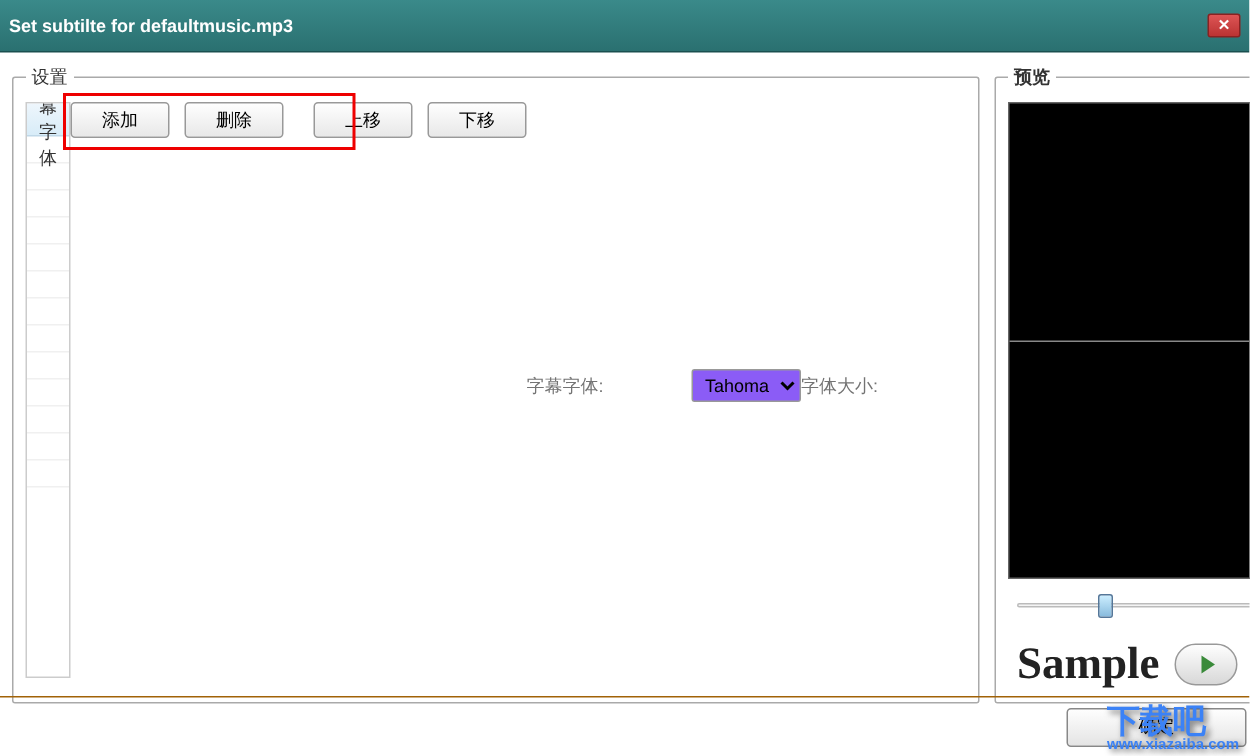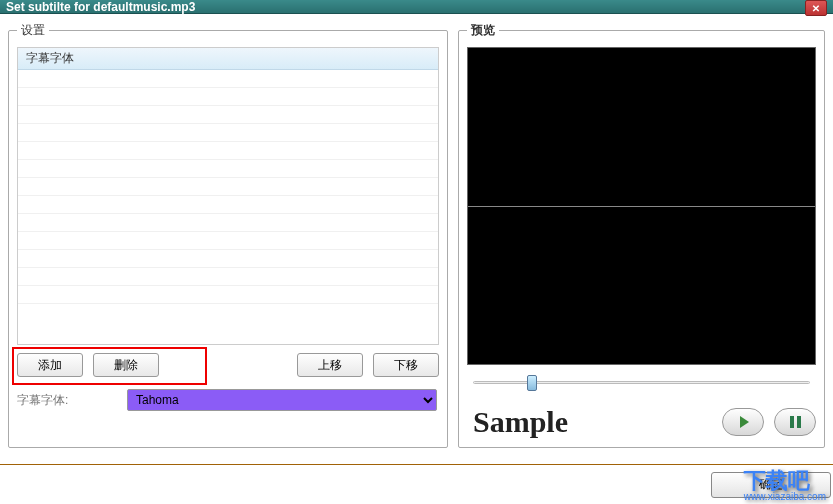--- a/index.html
+++ b/index.html
@@ -1,35 +1,35 @@
 <!DOCTYPE html>
 <html><head>
 <meta charset="utf-8">
 <style>
 * { box-sizing: border-box; margin: 0; padding: 0; }
 body { font-family: Tahoma, "Microsoft YaHei", sans-serif; font-size: 12px; background: #fff; width: 833px; height: 504px; overflow: hidden; position: relative; }
 
-.titlebar { height: 14px; background: linear-gradient(#3a8a8a, #2a7070); color: #fff; display: flex; align-items: flex-start; padding: 0 6px; font-size: 12px; font-weight: bold; border-bottom: 1px solid #1a5050; }
+.titlebar { height: 35px; background: linear-gradient(#3a8a8a, #2a7070); color: #fff; display: flex; align-items: center; padding: 0 6px; font-size: 12px; font-weight: bold; border-bottom: 1px solid #1a5050; }
 .titlebar .title { flex: 1; }
 .close-btn { width: 22px; height: 16px; background: linear-gradient(#d55, #b33); border: 1px solid #822; display: flex; align-items: center; justify-content: center; color: #fff; font-size: 10px; font-weight: bold; cursor: pointer; border-radius: 2px; }
 
 .content { display: flex; gap: 10px; padding: 8px; height: calc(100% - 22px - 40px); }
 
 fieldset { border: 1px solid #aaa; border-radius: 2px; padding: 8px; position: relative; }
 legend { font-size: 12px; padding: 0 4px; color: #333; }
 
-.left-panel { width: 440px; display: flex; flex-direction: column; }
+.left-panel { width: 440px; display: flex; flex-direction: row; }
 .right-panel { flex: 1; display: flex; flex-direction: column; font-weight: bold; }
 
 .file-list { flex: 1; background: #fff; border: 1px solid #ccc; margin-bottom: 8px; overflow: hidden; }
 .file-header { background: linear-gradient(#eef6fc, #d8ecf8); border-bottom: 1px solid #c0d8e8; height: 22px; display: flex; align-items: center; padding: 0 8px; font-size: 12px; color: #333; }
 .file-rows { height: calc(100% - 22px); }
 .file-row { height: 18px; border-bottom: 1px solid #f0f0f0; }
 
-.btn-row { display: flex; gap: 10px; align-items: center; margin-bottom: 12px; position: relative; }
+.btn-row { display: flex; gap: 10px; margin-bottom: 12px; position: relative; }
 .highlight-box { position: absolute; top: -6px; left: -5px; width: 195px; height: 38px; border: 2px solid #e00; pointer-events: none; }
 .btn { min-width: 66px; height: 24px; background: linear-gradient(#fefefe, #e8e8e8); border: 1px solid #999; border-radius: 3px; font-size: 12px; cursor: pointer; padding: 0 12px; }
 .spacer { flex: 1; }
 
 .form-row { display: flex; align-items: center; margin-bottom: 14px; }
 .form-label { width: 110px; font-size: 12px; color: #737373; }
 .form-select { flex: 1; height: 22px; border: 1px solid #999; border-radius: 2px; background: #8b5cf6; font-size: 12px; padding: 0 4px; max-width: 310px; }
 
 .preview-box { flex: 1; background: #000; border: 1px solid #666; margin-bottom: 8px; position: relative; }
 .preview-divider { position: absolute; top: 50%; left: 0; right: 0; height: 1px; background: #888; }
@@ -42,21 +42,21 @@
 .sample-text { font-size: 30px; color: #222; font-family: Tahoma; flex: 1; padding-left: 6px; }
 .media-btn { width: 42px; height: 28px; border-radius: 14px; background: linear-gradient(#fefefe,#d8d8d8); border: 1px solid #999; display: flex; align-items: center; justify-content: center; cursor: pointer; }
 .play-tri { width: 0; height: 0; border-left: 9px solid #3a8a3a; border-top: 6px solid transparent; border-bottom: 6px solid transparent; margin-left: 2px; }
 .pause-bars { display: flex; gap: 3px; }
 .pause-bars span { width: 4px; height: 12px; background: #2a7a4a; }
 
 .footer { position: absolute; bottom: 0; left: 0; right: 0; height: 40px; display: flex; align-items: center; justify-content: flex-end; padding: 0 2px; border-top: 1px solid #a16207; }
 .ok-btn { width: 120px; height: 26px; background: linear-gradient(#fefefe,#e4e4e4); border: 1px solid #888; border-radius: 3px; font-size: 12px; cursor: pointer; }
 
 .watermark { position: absolute; right: 7px; bottom: 2px; color: #3b82f6; font-weight: bold; font-size: 22px; text-shadow: 2px 2px 4px rgba(0,0,0,.6); font-family: "Microsoft YaHei", sans-serif; pointer-events: none; line-height: 1; }
-.watermark .sub { font-size: 10px; display: block; text-align: right; font-weight: normal; }
+.watermark .sub { font-size: 10px; display: block; text-align: right; font-weight: bold; }
 </style>
 </head>
 <body>
 
 <div class="titlebar">
   <span class="title">Set subtilte for defaultmusic.mp3</span>
   <div class="close-btn">
     <span>✕</span>
   </div>
 </div>
@@ -94,20 +94,21 @@
     </div>
 
     <div class="form-row">
       <span class="form-label">字幕字体:</span>
       <select class="form-select">
         <option>Tahoma</option>
       </select>
     </div>
 
     <div class="form-row">
+      <span class="form-label">字体大小:</span>
     </div>
   </fieldset>
 
   <fieldset class="right-panel">
     <legend>预览</legend>
 
     <div class="preview-box">
       <div class="preview-divider"></div>
     </div>
 

